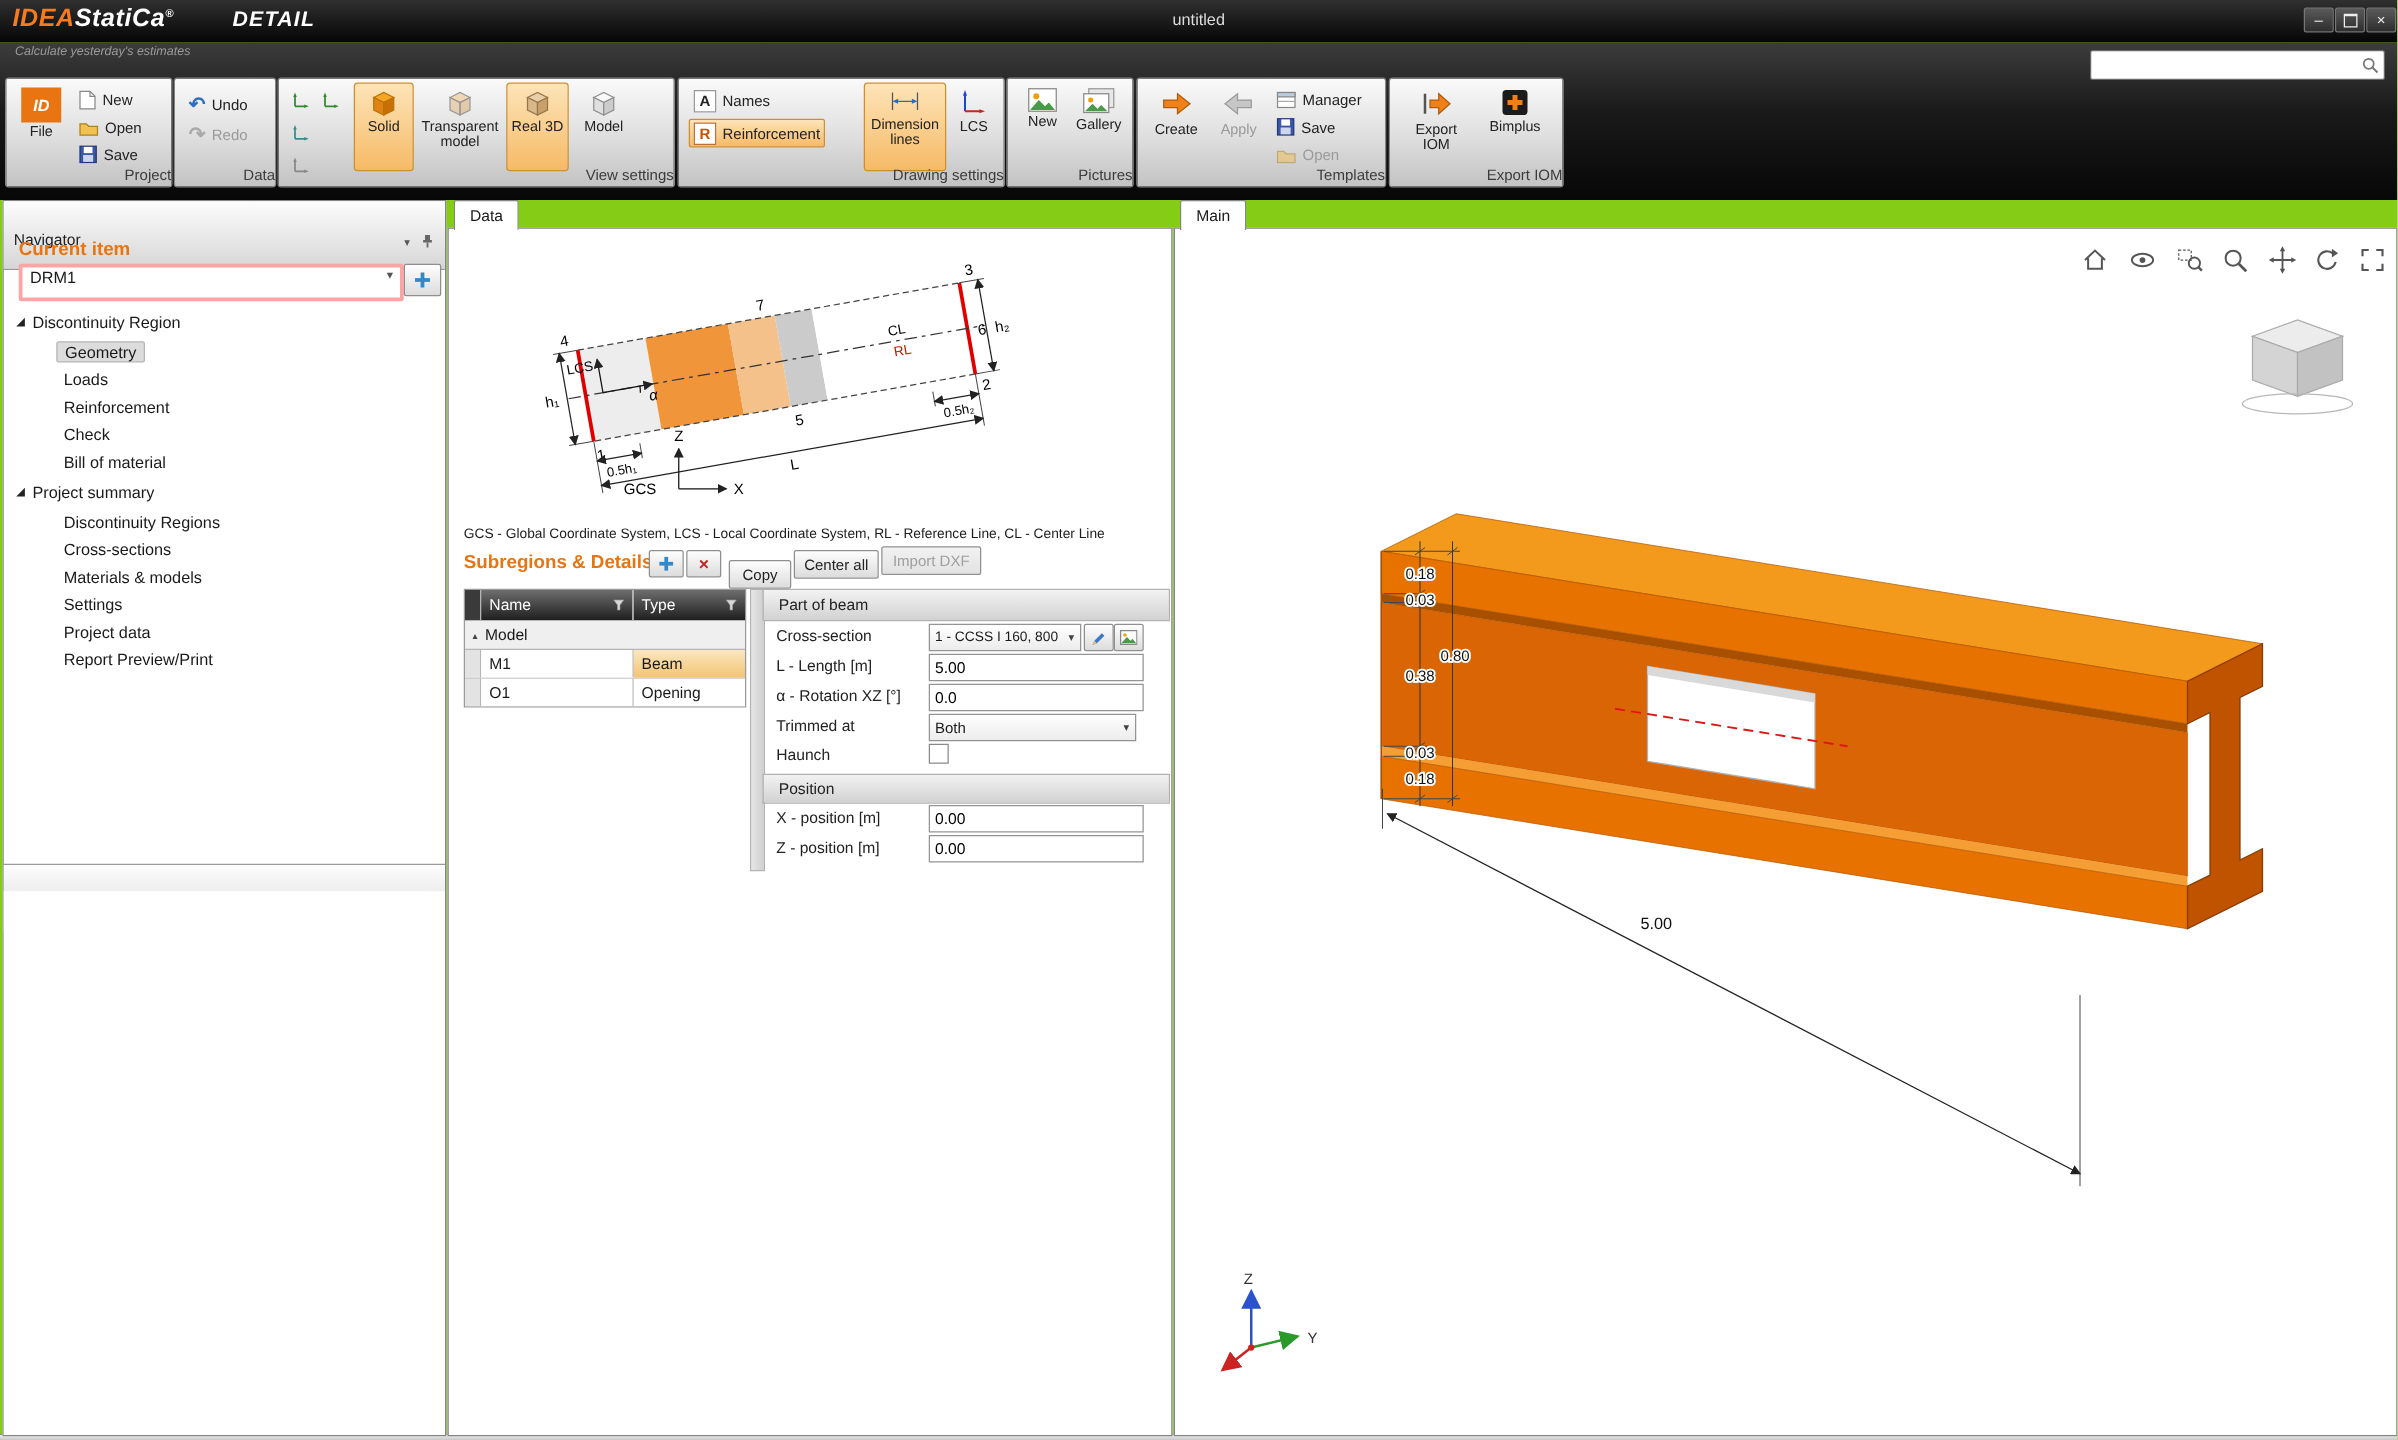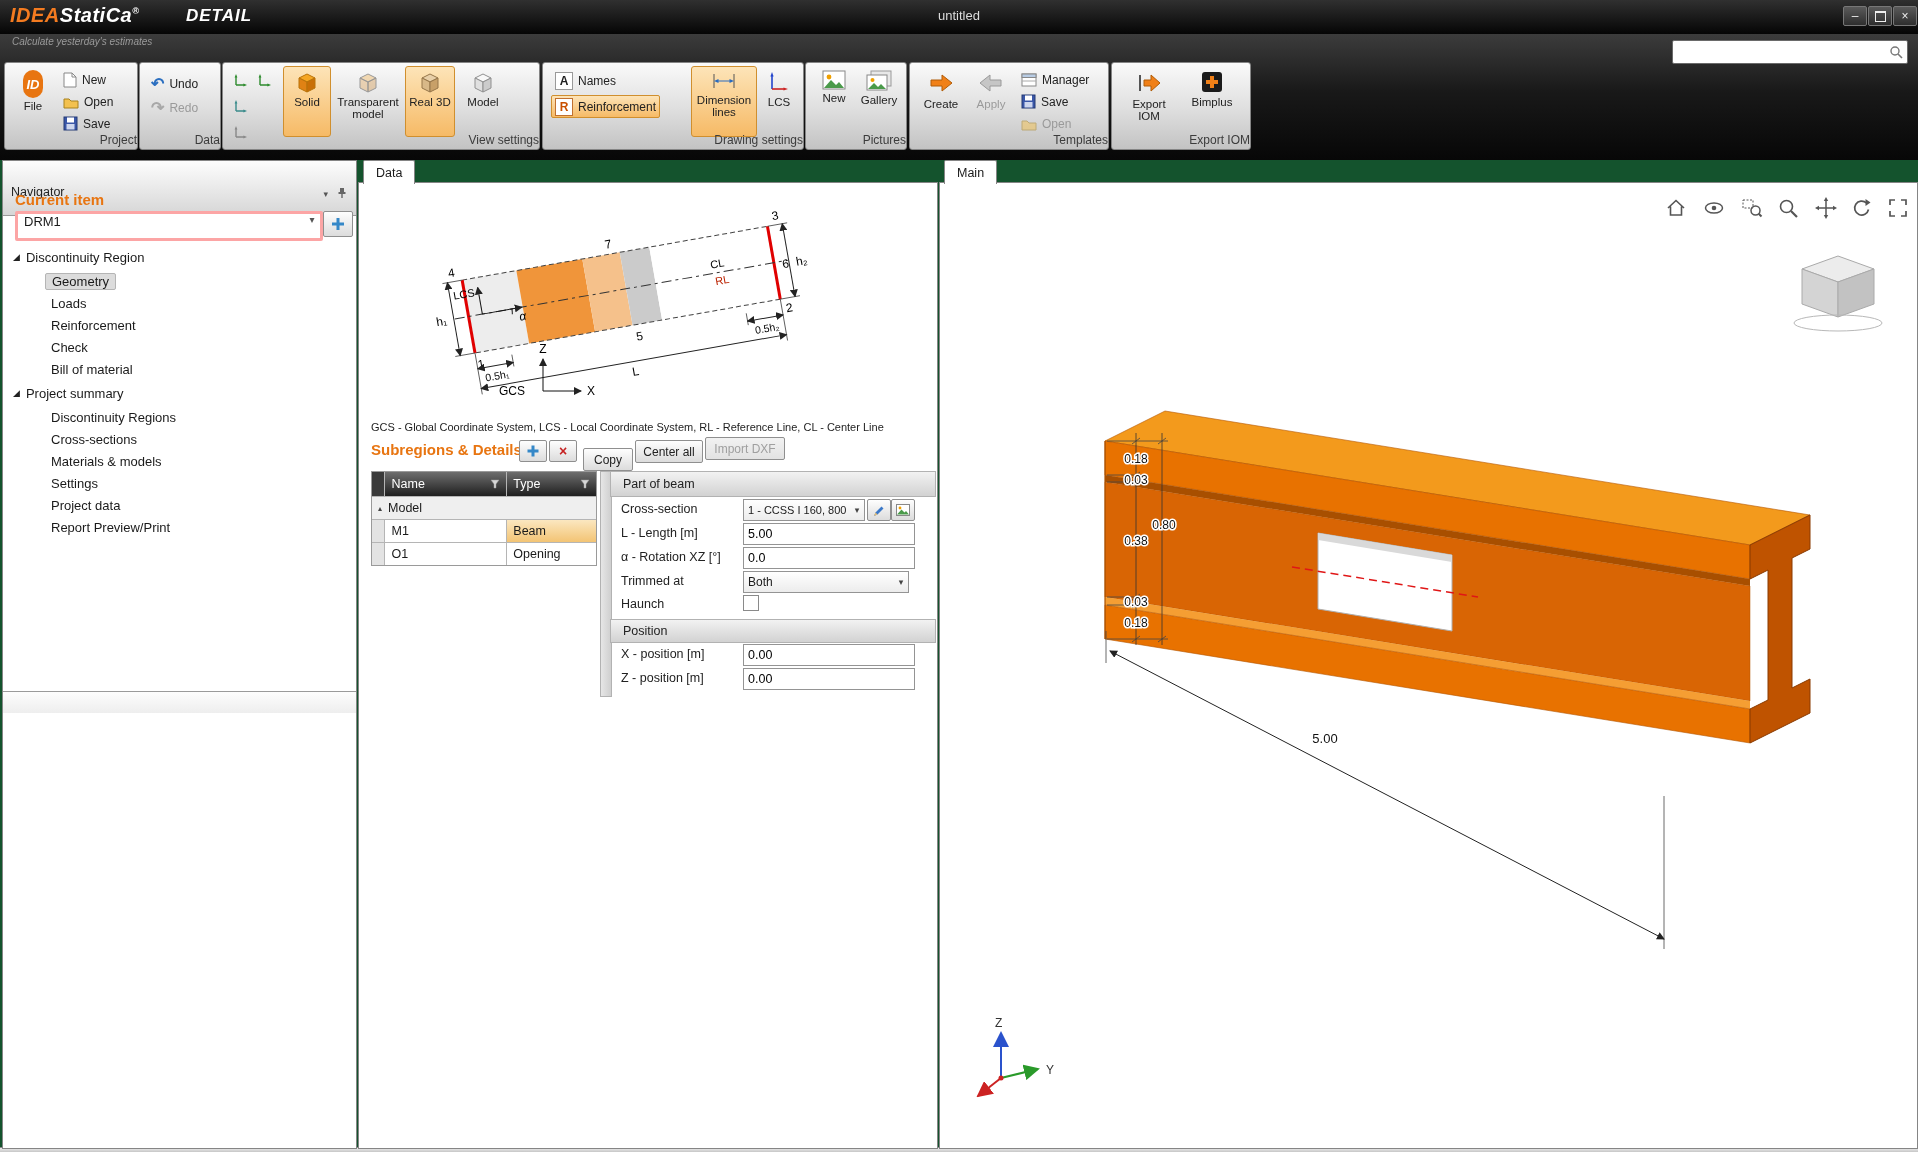--- a/index.html
+++ b/index.html
@@ -1,16 +1,16 @@
 <!DOCTYPE html>
 <html><head>
 <meta charset="utf-8">
 <style>
   html,body{margin:0;padding:0}
-  .app{position:relative;width:1918px;height:1152px;background:#14532d;font-family:"Liberation Sans",sans-serif;font-size:13px;color:#1a1a1a;overflow:hidden}
+  .app{position:relative;width:1918px;height:1152px;background:#84cc16;font-family:"Liberation Sans",sans-serif;font-size:13px;color:#1a1a1a;overflow:hidden}
   .abs{position:absolute}
   
   .titlebar{position:absolute;left:0;top:0;width:1918px;height:34px;background:linear-gradient(#303030,#050505)}
   .brand{position:absolute;left:10px;top:4px;font-style:italic;font-weight:bold;font-size:20px;color:#fff;letter-spacing:.5px}
   .brand .idea{color:#f47b20}
   .brand .reg{font-size:9px;vertical-align:super}
   .product{position:absolute;left:186px;top:6px;font-style:italic;font-weight:bold;font-size:17px;color:#fff;letter-spacing:1px}
   .tagline{position:absolute;left:12px;top:36px;font-style:italic;font-size:10px;color:#9a9a9a}
   .wintitle{position:absolute;left:50%;top:8px;transform:translateX(-50%);color:#dcdcdc;font-size:13px}
   .winbtn{position:absolute;top:6px;width:22px;height:18px;background:linear-gradient(#5a5a5a,#2e2e2e);border:1px solid #777;border-radius:2px;color:#eee;font-size:12px;display:flex;align-items:center;justify-content:center;cursor:pointer}
@@ -95,21 +95,21 @@
     <div class="search">
       <input style="">
       <svg class="abs" style="right:4px;top:4px" width="14" height="14">
           <circle cx="6" cy="6" r="4" fill="none" stroke="#777" stroke-width="1.4"></circle>
           <line x1="9" y1="9" x2="13" y2="13" stroke="#777" stroke-width="1.6"></line>
         </svg>
     </div>
 
     <div class="rgroup" style="left:4px;width:132px">
       <div class="rbig" style="left:6px;width:42px">
-        <div style="width:20px;height:28px;background:#e87511;border-radius:11px;color:#fff;font-weight:bold;font-style:italic;font-size:13px;display:flex;align-items:center;justify-content:center">ID</div>
+        <div style="width:32px;height:28px;background:#e87511;border-radius:0;color:#fff;font-weight:bold;font-style:italic;font-size:13px;display:flex;align-items:center;justify-content:center">ID</div>
         <div class="lbl">File</div>
       </div>
       <div class="rsmall" style="left:54px;top:5px">
         <svg width="14" height="16">
             <path d="M1 1 h8 l4 4 v10 h-12 z" fill="#fff" stroke="#888"></path>
             <path d="M9 1 v4 h4" fill="none" stroke="#888"></path>
           </svg>
         <span>New</span>
       </div>
       <div class="rsmall" style="left:54px;top:27px">

